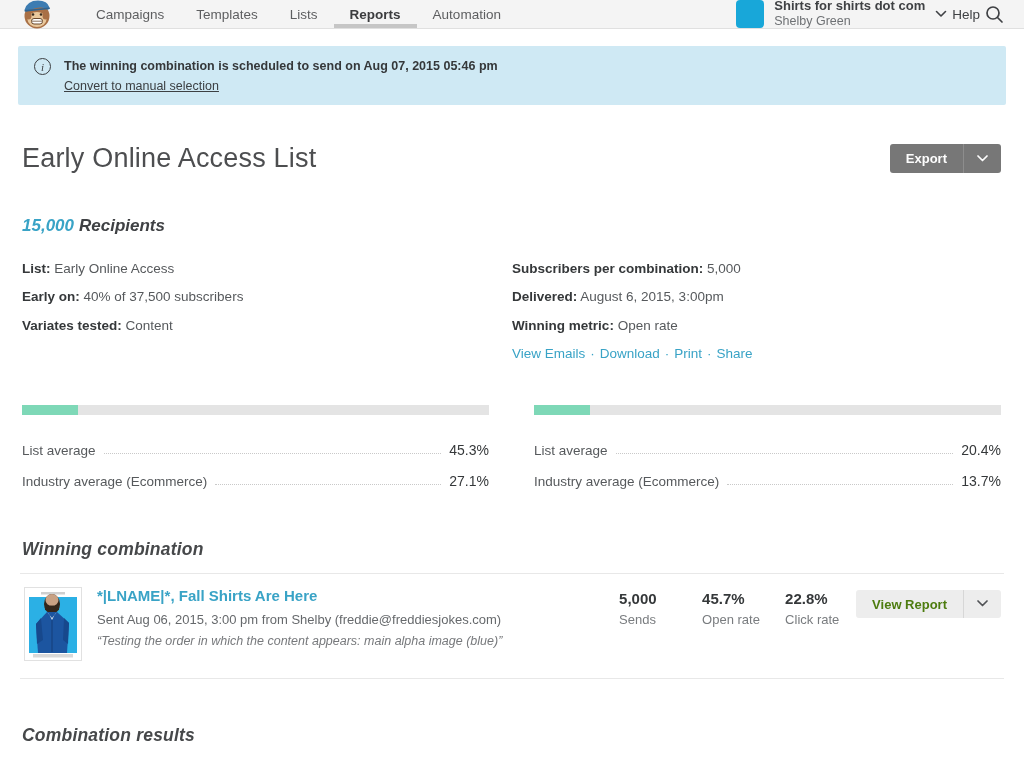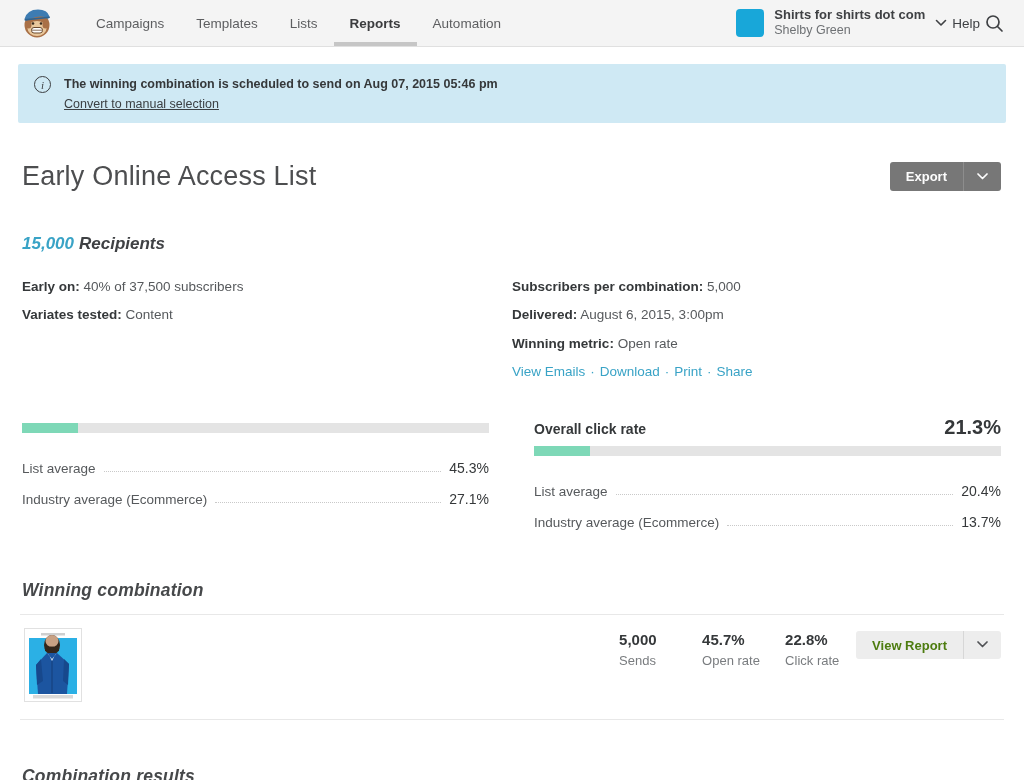--- a/index.html
+++ b/index.html
@@ -1,20 +1,20 @@
 <!DOCTYPE html>
 <html><head>
 <meta charset="utf-8">
 <style>
   * { margin:0; padding:0; box-sizing:border-box; }
   html,body { width:1024px; height:780px; overflow:hidden; background:#fff;
     font-family:"Liberation Sans", sans-serif; color:#393b3d; }
 
   
-  .topnav { height:47px; background:#f4f4f4; border-bottom:1px solid #e0e0e0;
+  .topnav { height:29px; background:#f4f4f4; border-bottom:1px solid #e0e0e0;
     display:flex; align-items:stretch; padding:0 20px; }
   .logo-wrap { display:flex; align-items:center; margin-right:26px; }
   .nav-items { display:flex; align-items:stretch; }
   .nav-item { display:flex; align-items:center; padding:4px 16px 0 16px; font-size:13.5px;
     color:#5d5e60; cursor:pointer; border-bottom:4px solid transparent; }
   .nav-item.active { color:#3b3c3e; border-bottom-color:#c6c6c6; font-weight:bold; }
   .nav-right { margin-left:auto; display:flex; align-items:center; gap:5px; }
   .account { display:flex; align-items:center; gap:10px; cursor:pointer; }
   .avatar { width:28px; height:28px; border-radius:4px; background:#18a7d9; }
   .account-text { line-height:1.25; }
@@ -165,20 +165,24 @@
   </div>
 </div>
 
 <div class="recipients">
   <span class="num">15,000</span><span class="lbl">Recipients</span>
 </div>
 
 <div class="details">
   <div class="details-col">
     <div class="detail-row">
+      <span class="dlabel">List:</span>
+      <span class="dvalue">Early Online Access</span>
+    </div>
+    <div class="detail-row">
       <span class="dlabel">Early on:</span>
       <span class="dvalue">40% of 37,500 subscribers</span>
     </div>
     <div class="detail-row">
       <span class="dlabel">Variates tested:</span>
       <span class="dvalue">Content</span>
     </div>
   </div>
   <div class="details-col">
     <div class="detail-row">
@@ -211,24 +215,20 @@
         <span class="avg-value">45.3%</span>
       </div>
       <div class="avg-row">
         <span class="avg-label">Industry average (Ecommerce)</span>
         <span class="leader"></span>
         <span class="avg-value">27.1%</span>
       </div>
     </div>
   </div>
   <div class="stat-block">
-    <div class="stat-head">
-      <span class="stat-title">Overall click rate</span>
-      <span class="stat-value">21.3%</span>
-    </div>
     <div class="bar">
       <div class="bar-fill" style="width: 12%;"></div>
     </div>
     <div class="avg-rows">
       <div class="avg-row">
         <span class="avg-label">List average</span>
         <span class="leader"></span>
         <span class="avg-value">20.4%</span>
       </div>
       <div class="avg-row">
@@ -253,20 +253,25 @@
       <ellipse cx="27" cy="12" rx="6.5" ry="6" fill="#c8a184"></ellipse>
       <path d="M27,17 Q23,23 20,22 L20,15 Q23,20 27,17 Q31,20 34,15 L34,22 Q31,23 27,17 Z" fill="#33261b"></path>
       <path d="M11,36 L22,24 L32,24 L44,35 L42,65 L13,65 Z" fill="#1c55a0"></path>
       <path d="M22,24 L27,30 L32,24 L30,26 L27,32 L24,26 Z" fill="#dfe7ee"></path>
       <line x1="27" y1="32" x2="27" y2="64" stroke="#143e78" stroke-width="1"></line>
       <path d="M11,36 L16,30 L18,52 L12,56 Z" fill="#17488c"></path>
       <path d="M44,35 L39,30 L38,52 L43,56 Z" fill="#17488c"></path>
       <rect x="8" y="66" width="40" height="3.5" fill="#d9d9d9"></rect>
     </svg>
   </span>
+  <div class="winning-info">
+    <a class="email-title">*|LNAME|*, Fall Shirts Are Here</a>
+    <div class="sent-line">Sent Aug 06, 2015, 3:00 pm from Shelby (freddie@freddiesjokes.com)</div>
+    <div class="quote-line">“Testing the order in which the content appears: main alpha image (blue)”</div>
+  </div>
   <div class="winning-stats">
     <div class="wstat">
       <div class="wstat-value">5,000</div>
       <div class="wstat-label">Sends</div>
     </div>
     <div class="wstat">
       <div class="wstat-value">45.7%</div>
       <div class="wstat-label">Open rate</div>
     </div>
     <div class="wstat">

